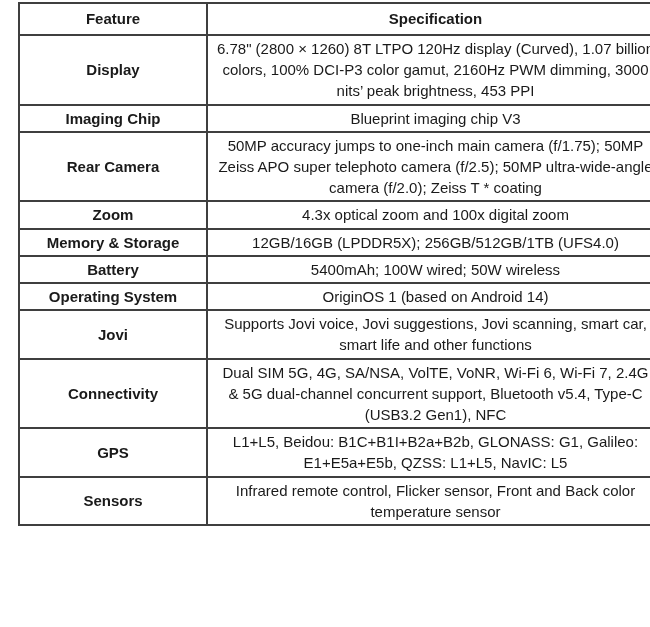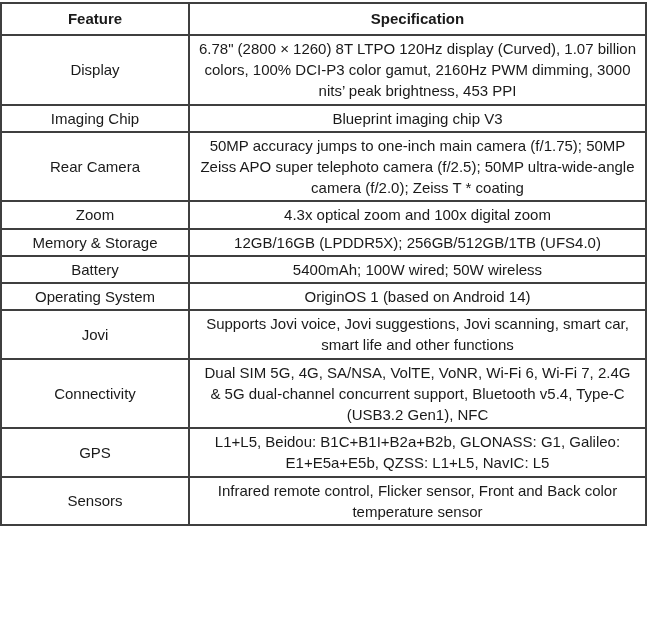--- a/index.html
+++ b/index.html
@@ -8,21 +8,21 @@
     background: #ffffff;
     width: 650px;
     height: 627px;
     overflow: hidden;
     font-family: "Liberation Sans", sans-serif;
   }
   .page {
     width: 650px;
     height: 627px;
     box-sizing: border-box;
-    padding: 2px 3px 0 0;
+    padding: 2px 3px 0 18px;
   }
   table.spec-table {
     border-collapse: collapse;
     width: 645px;
     table-layout: fixed;
   }
   .spec-table th,
   .spec-table td {
     border: 2px solid #3f3f3f;
     text-align: center;
@@ -32,21 +32,21 @@
     line-height: 21.2px;
     padding: 2px 8px;
     word-wrap: break-word;
   }
   .spec-table th {
     font-weight: bold;
     height: 26px;
     font-size: 15px;
   }
   .spec-table td.feature-cell {
-    font-weight: normal;
+    font-weight: bold;
   }
   .spec-table td.spec-cell {
     font-weight: normal;
   }
   col.col-feature { width: 188px; }
   col.col-spec    { width: 457px; }
 </style>
 </head>
 <body>
 

